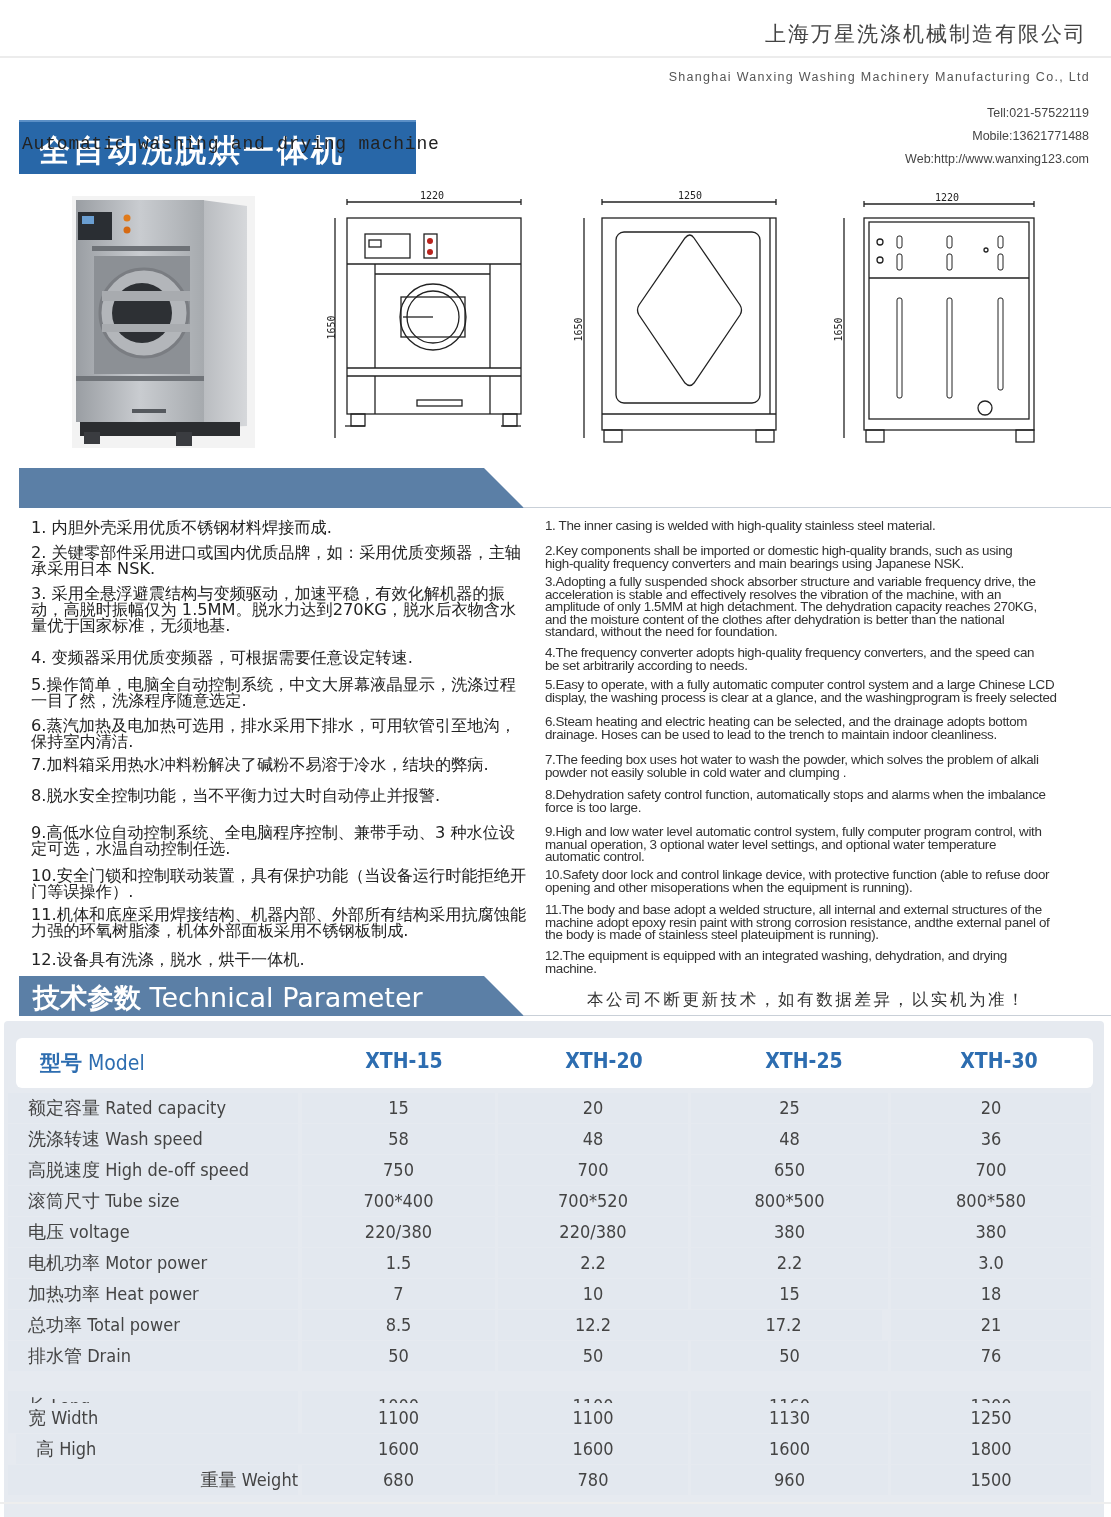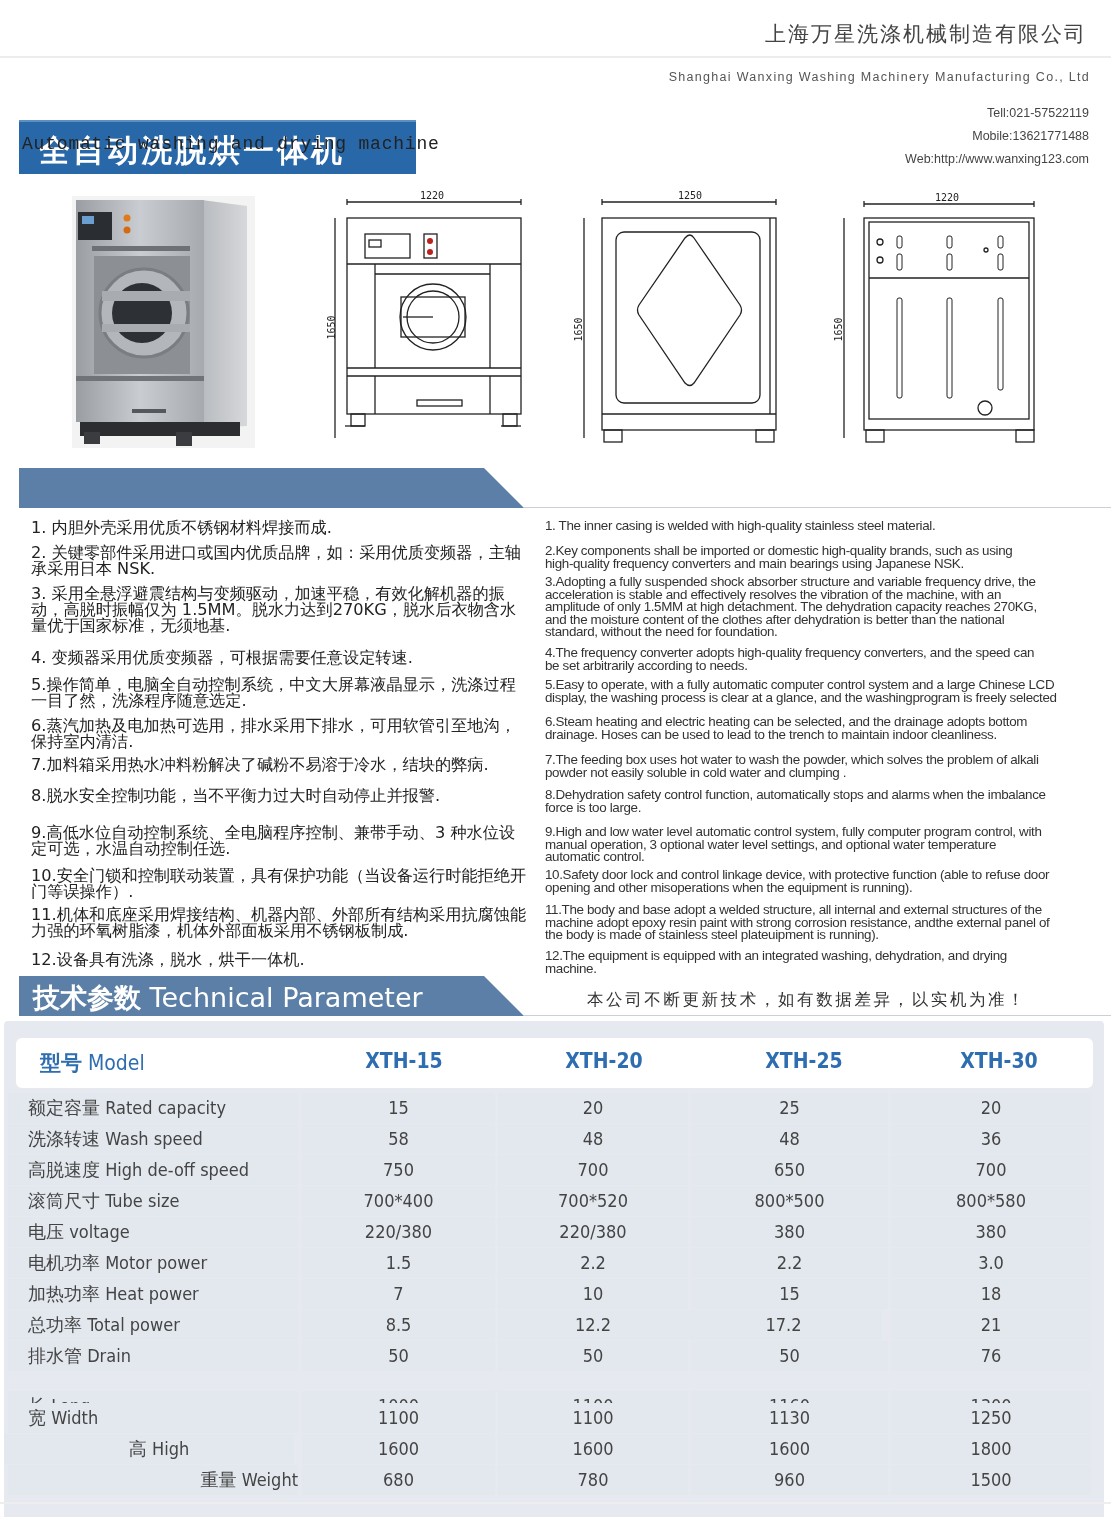--- a/index.html
+++ b/index.html
@@ -315,21 +315,21 @@
         <div class="cell v" style="left: 887px; width: 200px;">1300</div>
       </div>
       <div class="row" style="top: 382px; left: 0px;">
         <div class="cell label" style="left: 4px; width: 290px;">宽 Width</div>
         <div class="cell v" style="left: 298px; width: 193px;">1100</div>
         <div class="cell v" style="left: 494px; width: 190px;">1100</div>
         <div class="cell v" style="left: 687px; width: 197px;">1130</div>
         <div class="cell v" style="left: 887px; width: 200px;">1250</div>
       </div>
       <div class="row" style="top: 413px; left: 0px;">
-        <div class="cell label" style="left: 0; width: 290px; text-align: center;">高 High</div>
+        <div class="cell label" style="left: 12px; width: 290px;">高 High</div>
         <div class="cell v" style="left: 298px; width: 193px;">1600</div>
         <div class="cell v" style="left: 494px; width: 190px;">1600</div>
         <div class="cell v" style="left: 687px; width: 197px;">1600</div>
         <div class="cell v" style="left: 887px; width: 200px;">1800</div>
       </div>
       <div class="row" style="top: 444px; left: 0px;">
         <div class="cell label" style="left: 4px; width: 290px; text-align: right;">重量 Weight</div>
         <div class="cell v" style="left: 298px; width: 193px;">680</div>
         <div class="cell v" style="left: 494px; width: 190px;">780</div>
         <div class="cell v" style="left: 687px; width: 197px;">960</div>

